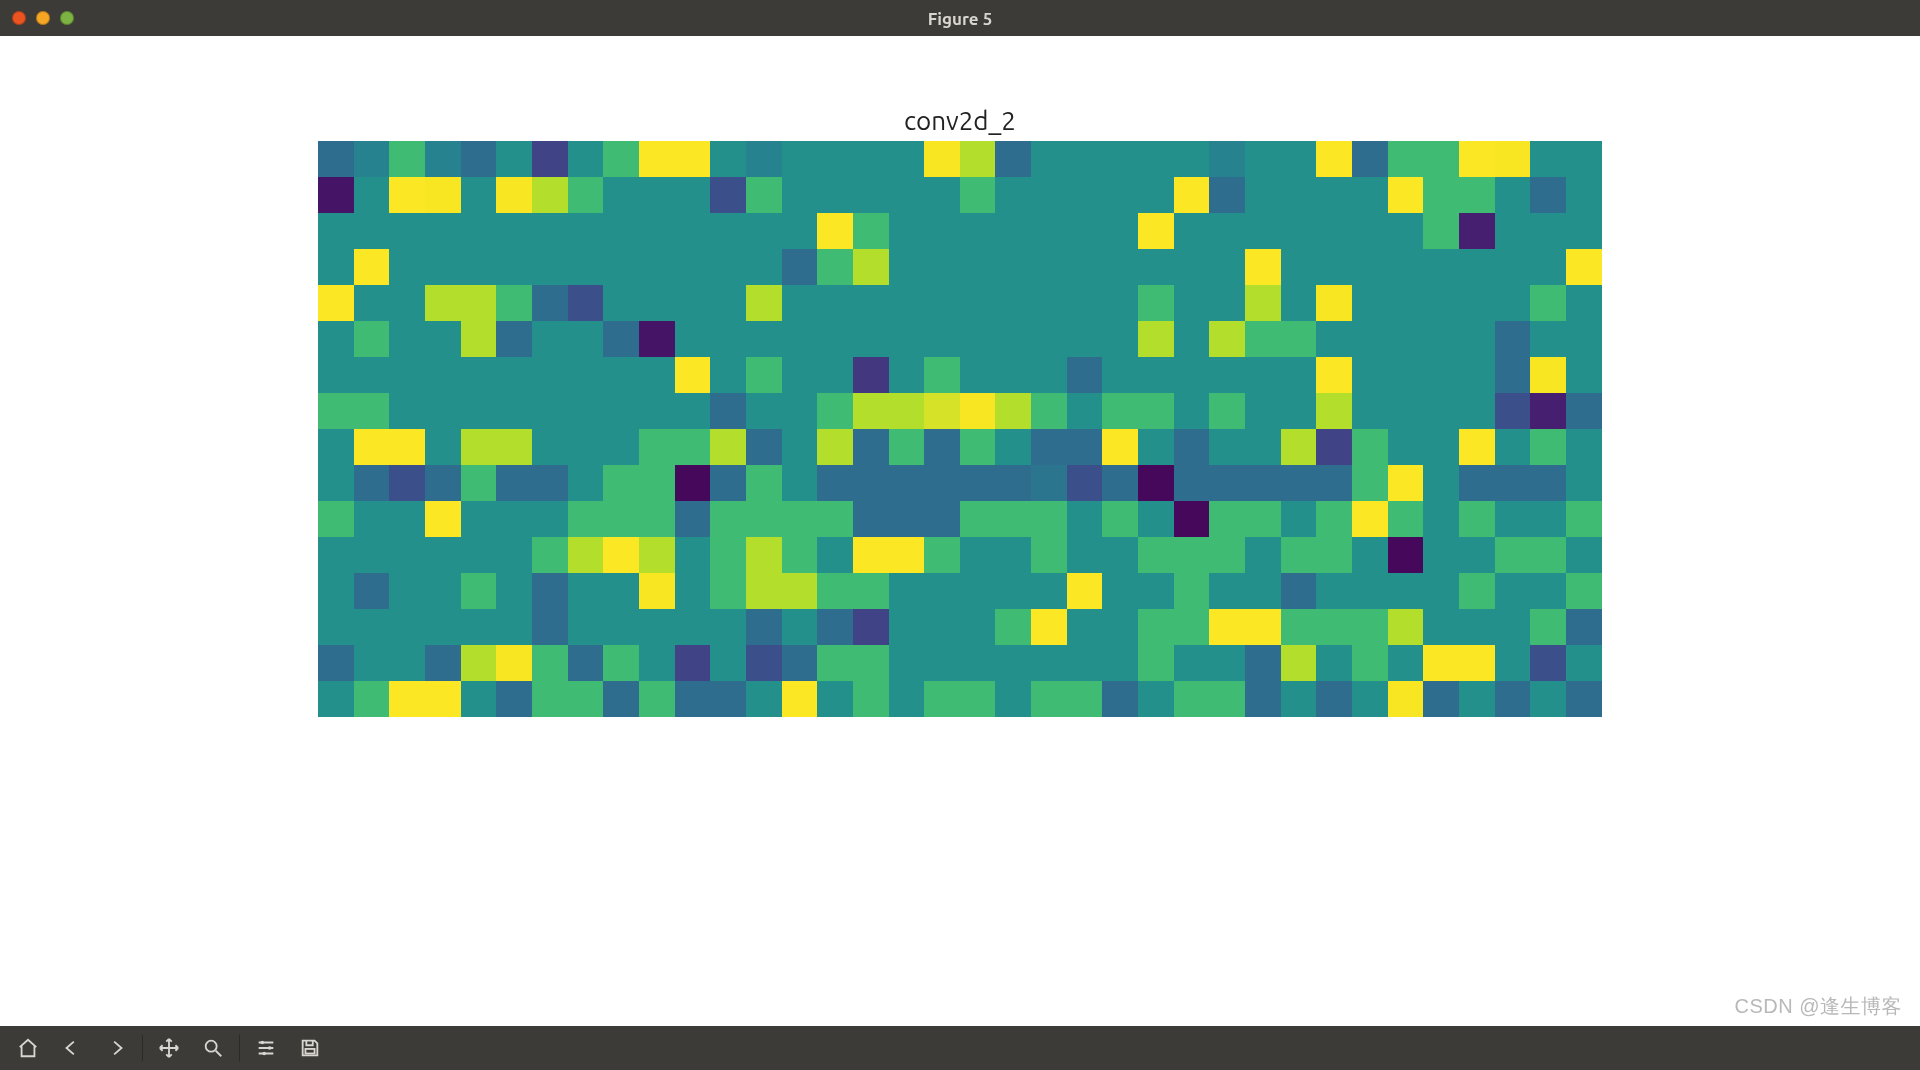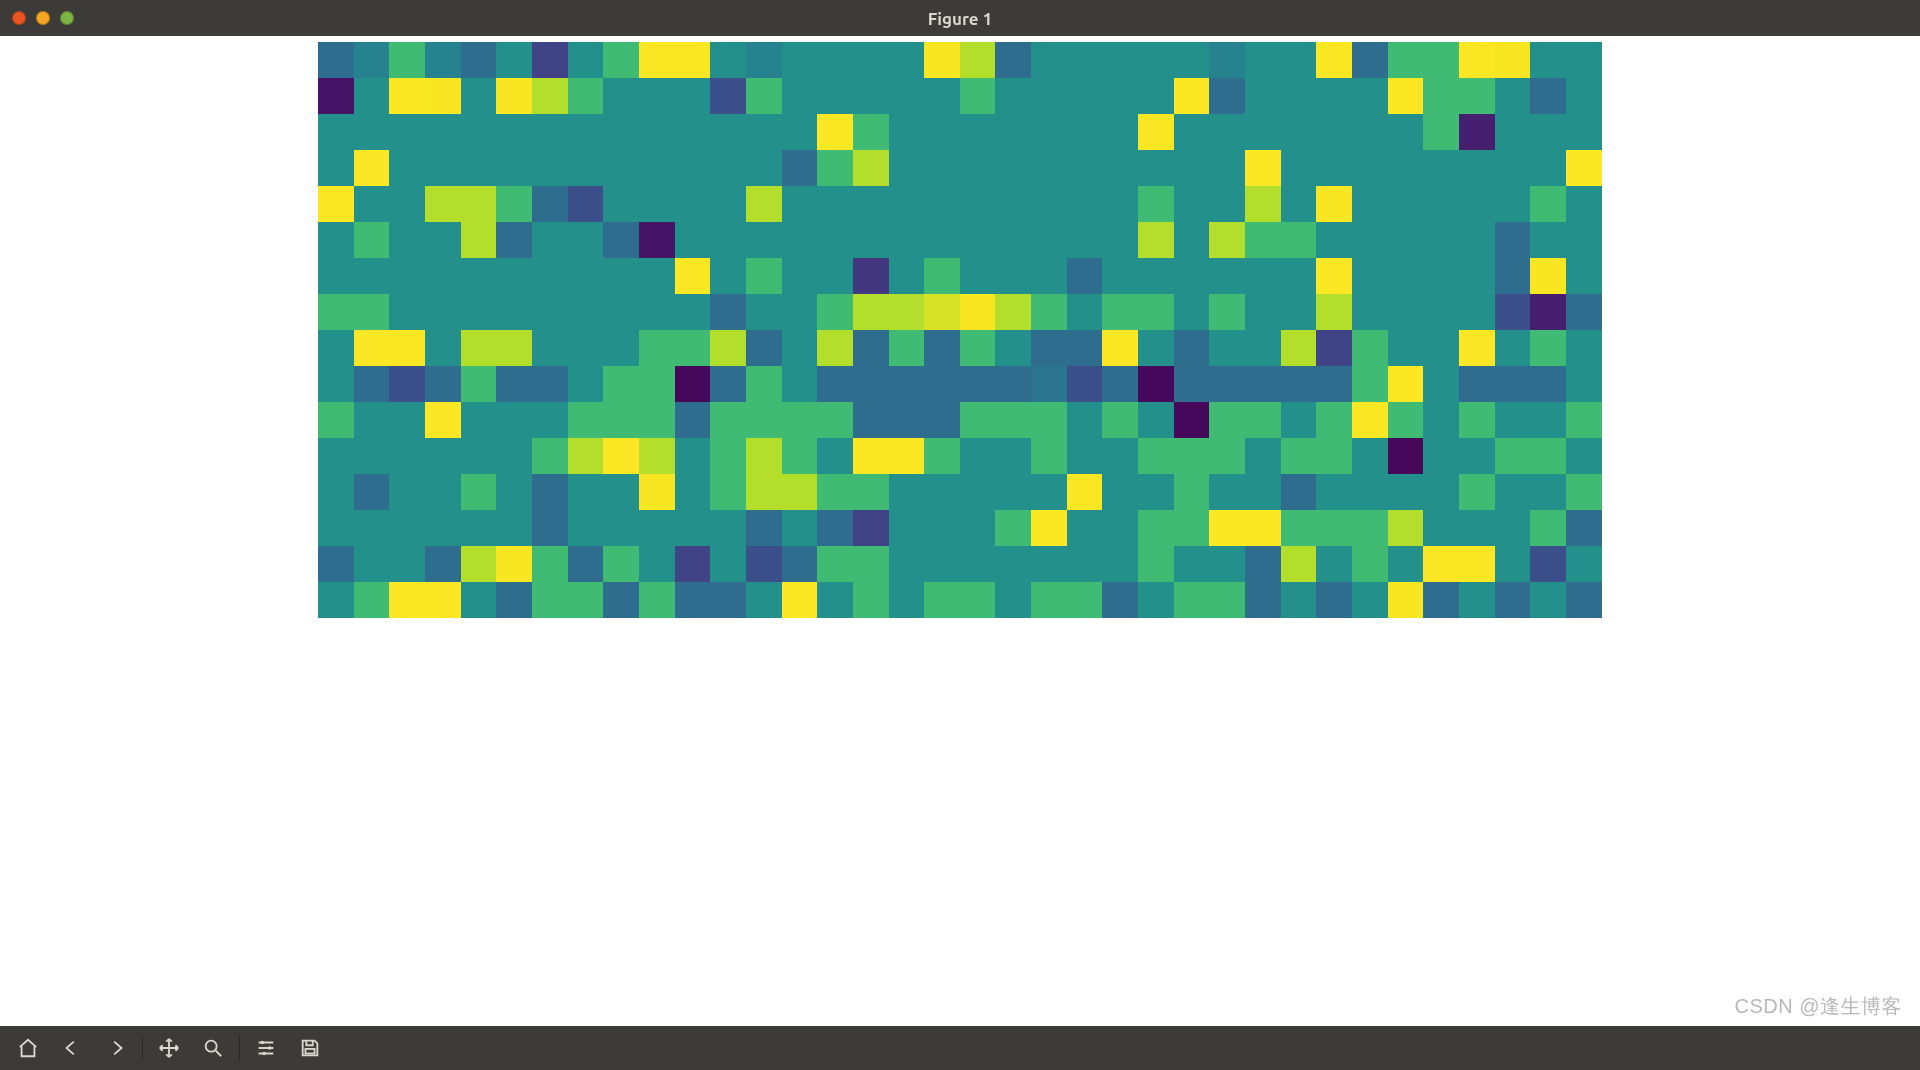--- a/index.html
+++ b/index.html
@@ -76,24 +76,25 @@
 </style>
 </head>
 <body>
 
 <div class="titlebar">
   <div class="traffic">
     <div class="dot red"></div>
     <div class="dot yellow"></div>
     <div class="dot green"></div>
   </div>
-  <div class="title">Figure 1</div>
+  <div class="title">Figure 5</div>
 </div>
 
 <div class="figure-wrap">
+  <div class="chart-title">conv2d_2</div>
   <div class="heatmap">
     <table id="hm">
         <tbody>
           <tr>
             <td style="background:rgb(47,109,142)"></td>
             <td style="background:rgb(38,130,142)"></td>
             <td style="background:rgb(64,187,115)"></td>
             <td style="background:rgb(38,130,142)"></td>
             <td style="background:rgb(47,109,142)"></td>
             <td style="background:rgb(35,144,140)"></td>

